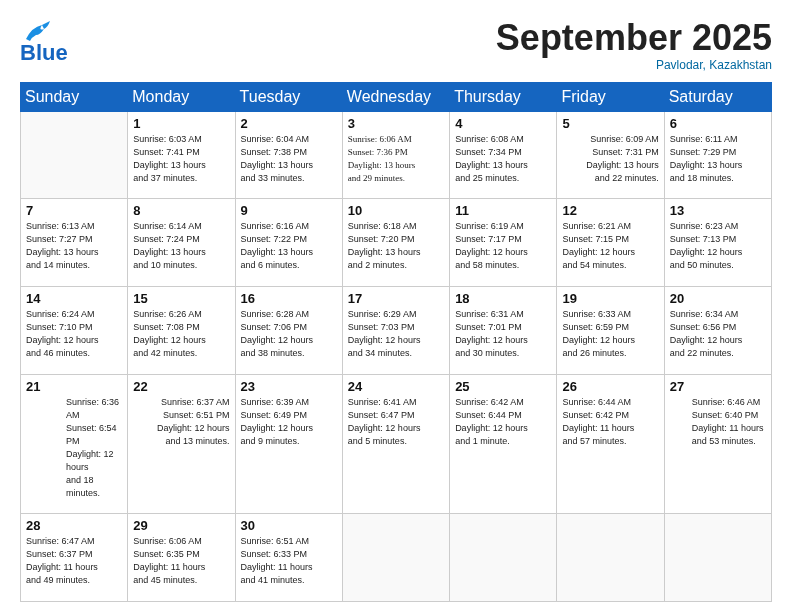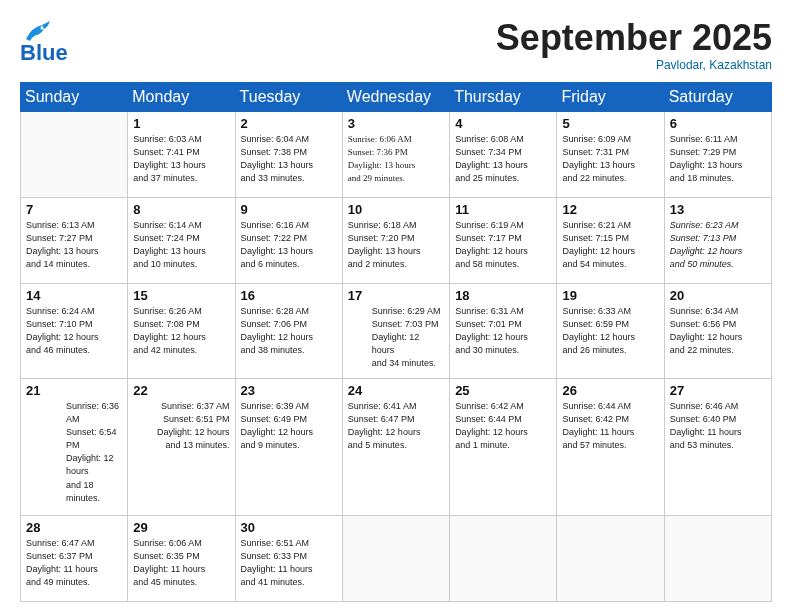--- a/index.html
+++ b/index.html
@@ -149,21 +149,21 @@
           </td>
           <td>
             <div class="day-number">4</div>
             <div class="day-info" style="white-space: pre-line;">Sunrise: 6:08 AM
 Sunset: 7:34 PM
 Daylight: 13 hours
 and 25 minutes.</div>
           </td>
           <td>
             <div class="day-number">5</div>
-            <div class="day-info" style="white-space: pre-line;">Sunrise: 6:09 AM
+            <div class="day-info" style="white-space: pre-line; text-align: right;">Sunrise: 6:09 AM
 Sunset: 7:31 PM
 Daylight: 13 hours
 and 22 minutes.</div>
           </td>
           <td>
             <div class="day-number">6</div>
             <div class="day-info" style="white-space: pre-line;">Sunrise: 6:11 AM
 Sunset: 7:29 PM
 Daylight: 13 hours
 and 18 minutes.</div>
@@ -207,21 +207,21 @@
           </td>
           <td>
             <div class="day-number">12</div>
             <div class="day-info" style="white-space: pre-line;">Sunrise: 6:21 AM
 Sunset: 7:15 PM
 Daylight: 12 hours
 and 54 minutes.</div>
           </td>
           <td>
             <div class="day-number">13</div>
-            <div class="day-info" style="white-space: pre-line; font-style: italic;">Sunrise: 6:23 AM
+            <div class="day-info" style="white-space: pre-line;">Sunrise: 6:23 AM
 Sunset: 7:13 PM
 Daylight: 12 hours
 and 50 minutes.</div>
           </td>
         </tr>
         <tr class="week-row">
           <td>
             <div class="day-number">14</div>
             <div class="day-info" style="white-space: pre-line;">Sunrise: 6:24 AM
 Sunset: 7:10 PM
@@ -237,21 +237,21 @@
           </td>
           <td>
             <div class="day-number">16</div>
             <div class="day-info" style="white-space: pre-line;">Sunrise: 6:28 AM
 Sunset: 7:06 PM
 Daylight: 12 hours
 and 38 minutes.</div>
           </td>
           <td>
             <div class="day-number">17</div>
-            <div class="day-info" style="white-space: pre-line; margin-left: 24px;">Sunrise: 6:29 AM
+            <div class="day-info" style="white-space: pre-line;">Sunrise: 6:29 AM
 Sunset: 7:03 PM
 Daylight: 12 hours
 and 34 minutes.</div>
           </td>
           <td>
             <div class="day-number">18</div>
             <div class="day-info" style="white-space: pre-line;">Sunrise: 6:31 AM
 Sunset: 7:01 PM
 Daylight: 12 hours
 and 30 minutes.</div>
@@ -309,21 +309,21 @@
           </td>
           <td>
             <div class="day-number">26</div>
             <div class="day-info" style="white-space: pre-line;">Sunrise: 6:44 AM
 Sunset: 6:42 PM
 Daylight: 11 hours
 and 57 minutes.</div>
           </td>
           <td>
             <div class="day-number">27</div>
-            <div class="day-info" style="white-space: pre-line;">Sunrise: 6:46 AM
+            <div class="day-info" style="white-space: pre-line; margin-left: 22px;">Sunrise: 6:46 AM
 Sunset: 6:40 PM
 Daylight: 11 hours
 and 53 minutes.</div>
           </td>
         </tr>
         <tr class="week-row">
           <td>
             <div class="day-number">28</div>
             <div class="day-info" style="white-space: pre-line;">Sunrise: 6:47 AM
 Sunset: 6:37 PM

